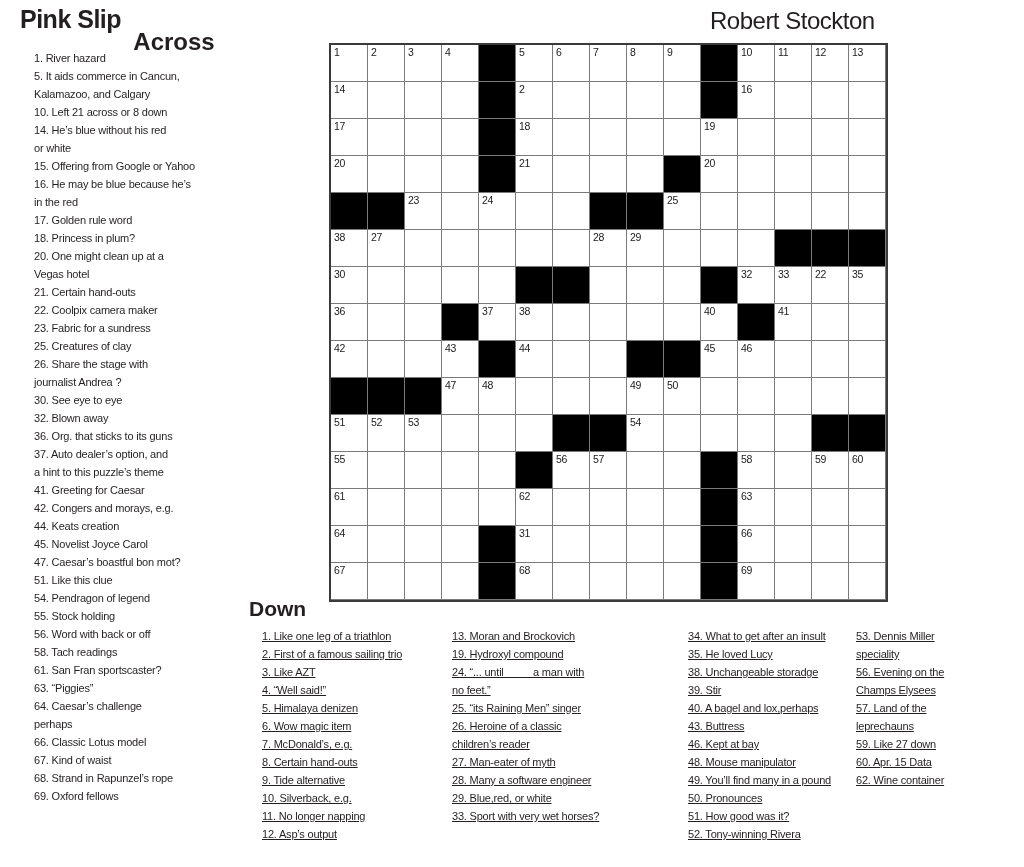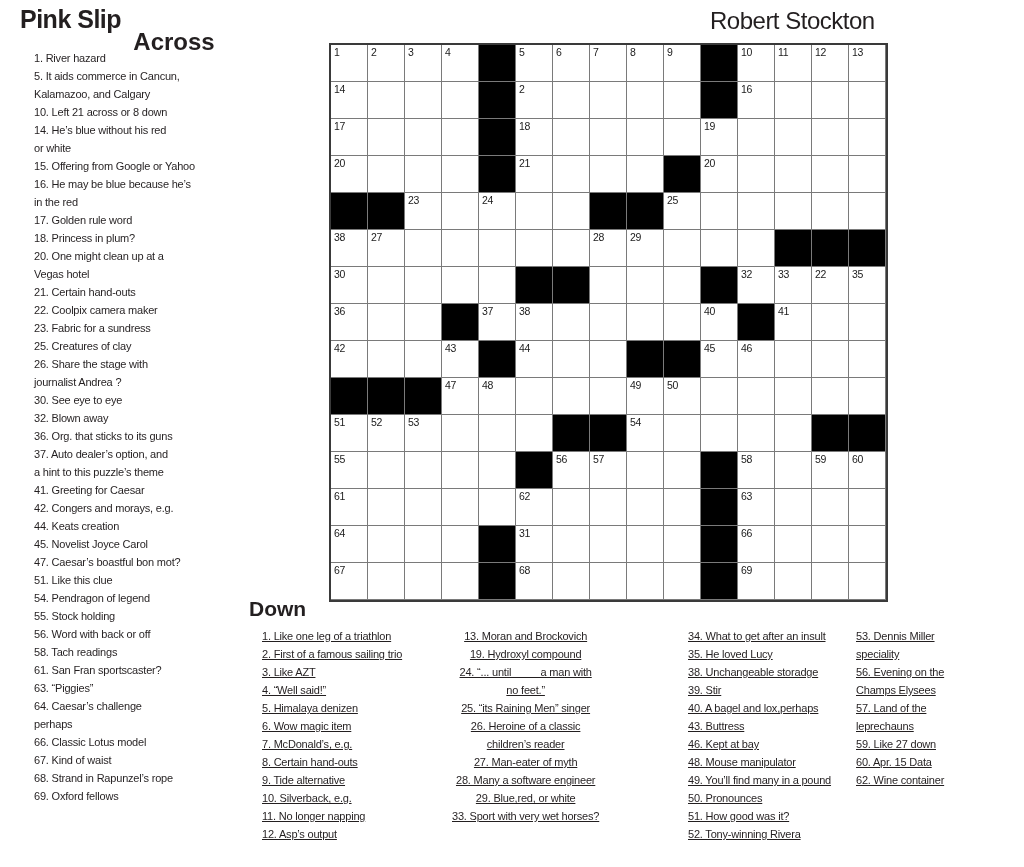--- a/index.html
+++ b/index.html
@@ -26,21 +26,21 @@
   }
   .down-heading {
     position:absolute; left:242px; top:597px;
     font-size:21px; font-weight:bold;margin-left:7px;
   }
   .down-col {
     position:absolute; top:627px;
     font-size:11px; line-height:18px; letter-spacing:-0.2px; white-space:nowrap;text-decoration:underline;
   }
   #down-col-1 { left:262px; }
-  #down-col-2 { left:452px;text-align:center; }
+  #down-col-2 { left:452px; }
   #down-col-3 { left:652px;margin-left:36px; }
   #down-col-4 { left:856px; }
   .clue-line { height:18px; }
   .grid {
     position:absolute; left:329px; top:43px;
     display:grid;
     grid-template-columns:repeat(15, 37px);
     grid-template-rows:repeat(15, 37px);
     border:2px solid #3a3a3a;
     background:#ffffff;

